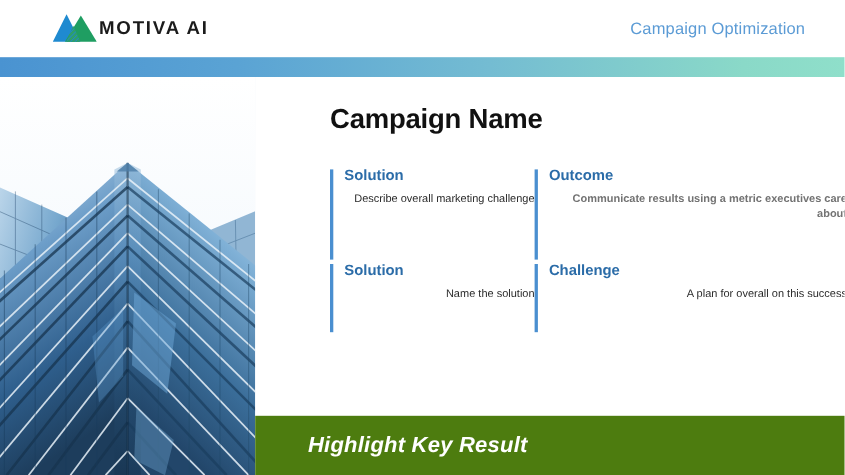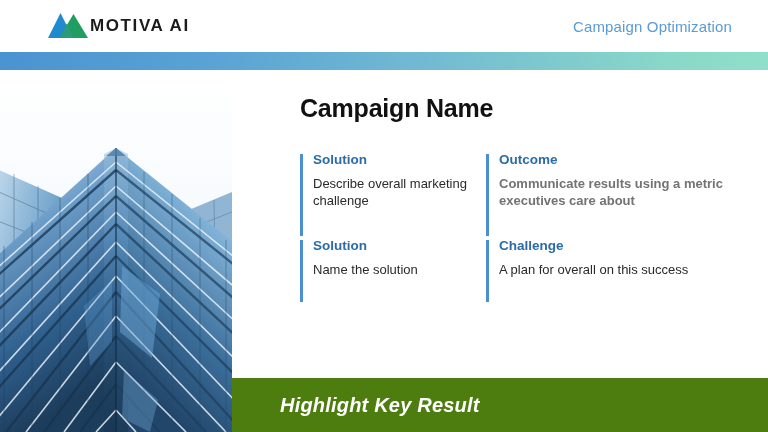--- a/index.html
+++ b/index.html
@@ -129,24 +129,25 @@
   .row-2 .cell { height: 66px; }
 
   .cell-head {
     font-size: 13.5px;
     font-weight: bold;
     color: #2b6ca8;
     margin: 0 0 7px 0;
     line-height: 1.15;
   }
   .cell-body {
-    font-size: 13px;
+    font-size: 10px;
     color: #2a2a2a;
     line-height: 1.35;
     margin: 0;
+    text-align: right;
   }
   .cell-body.em {
     font-weight: bold;
     color: #737373;
   }
 
   
   .banner {
     position: absolute;
     left: 232px;

